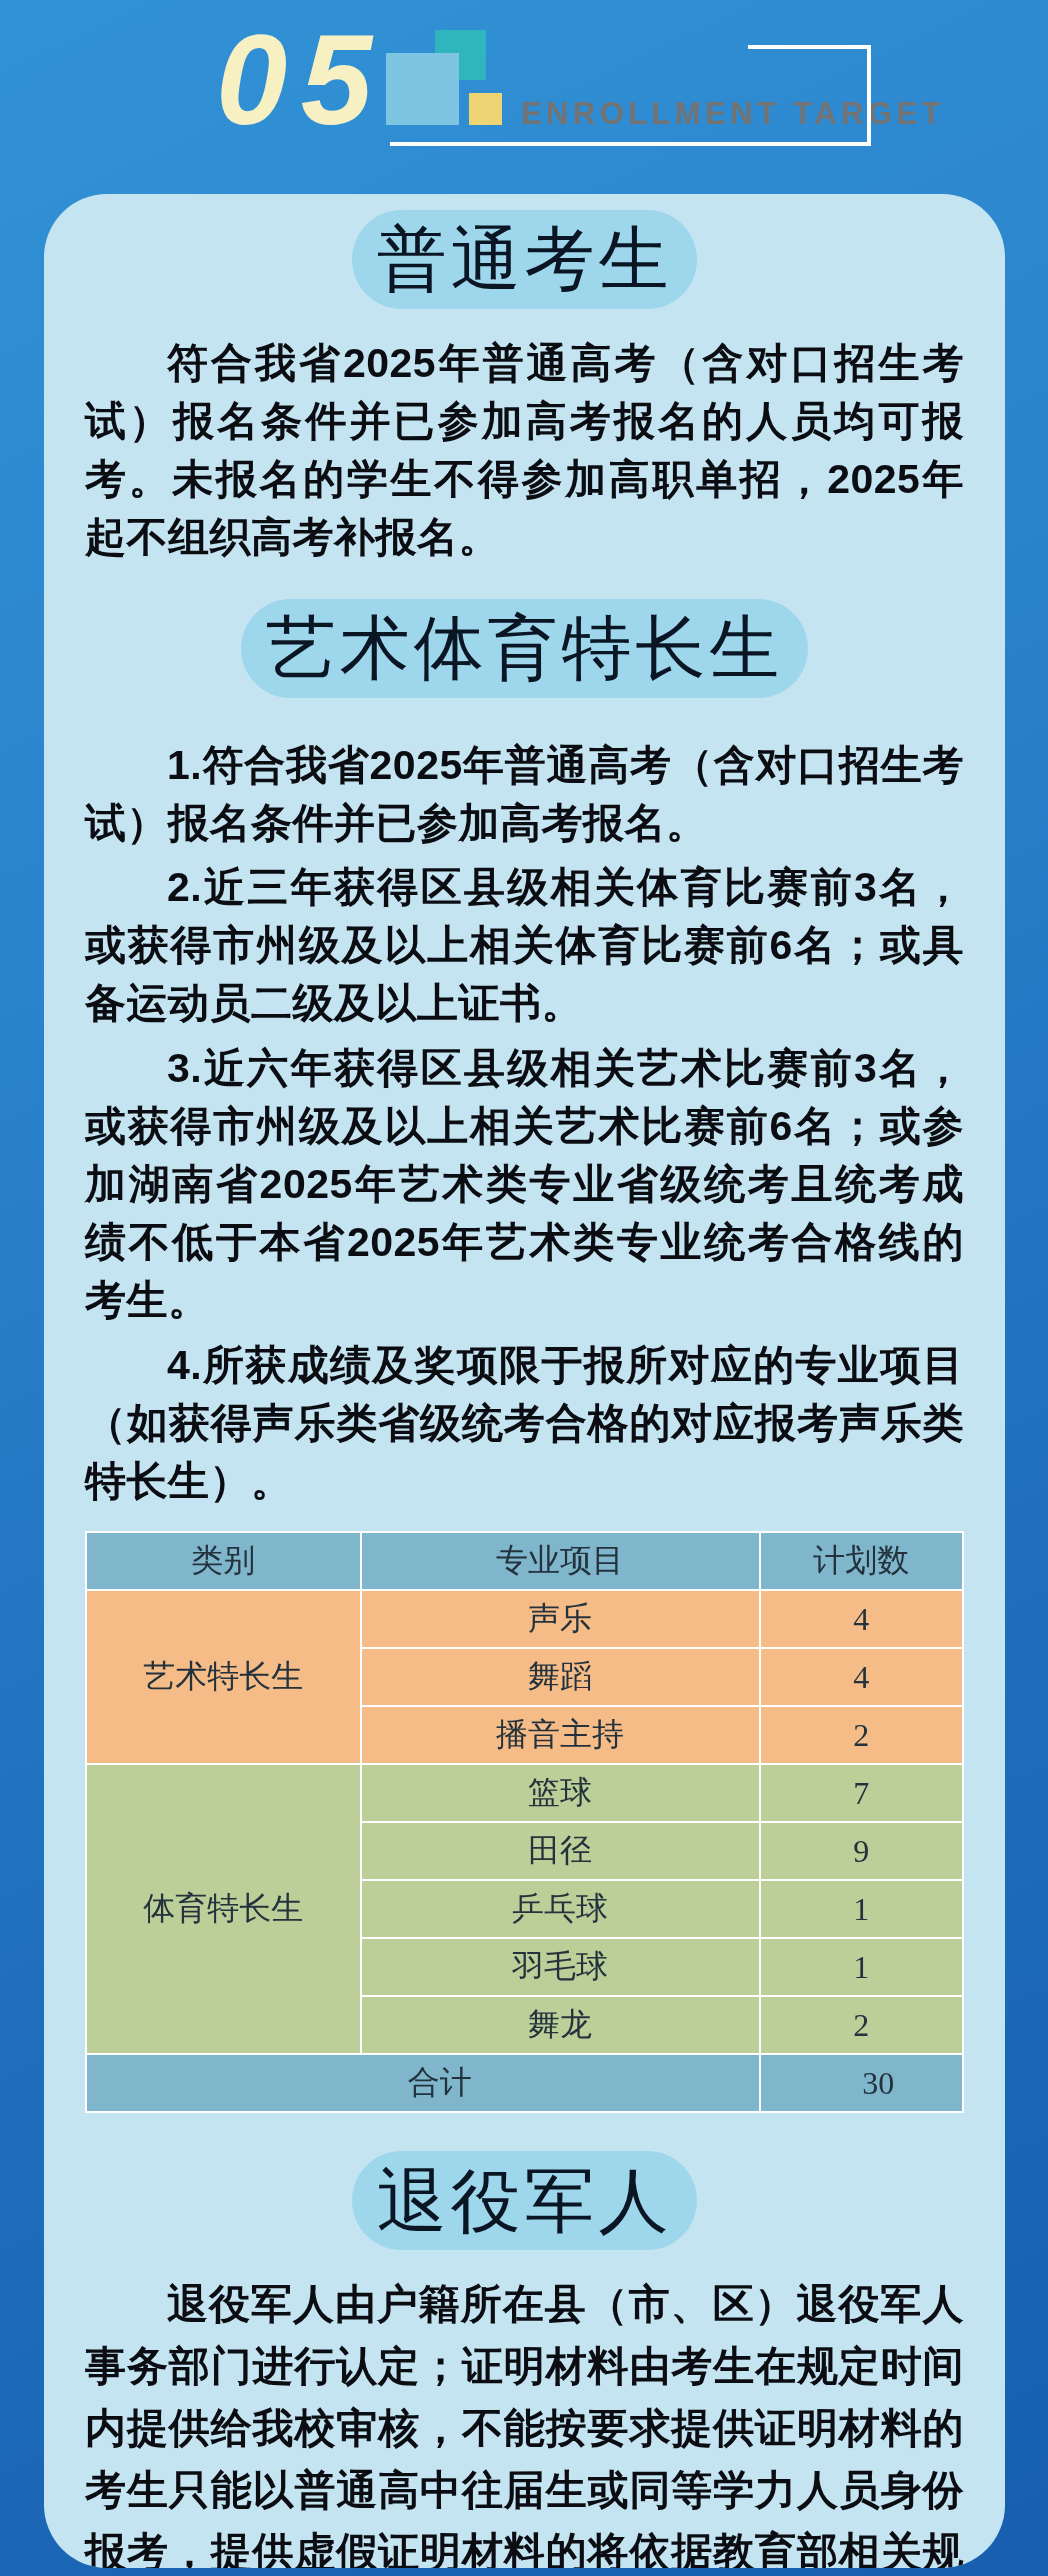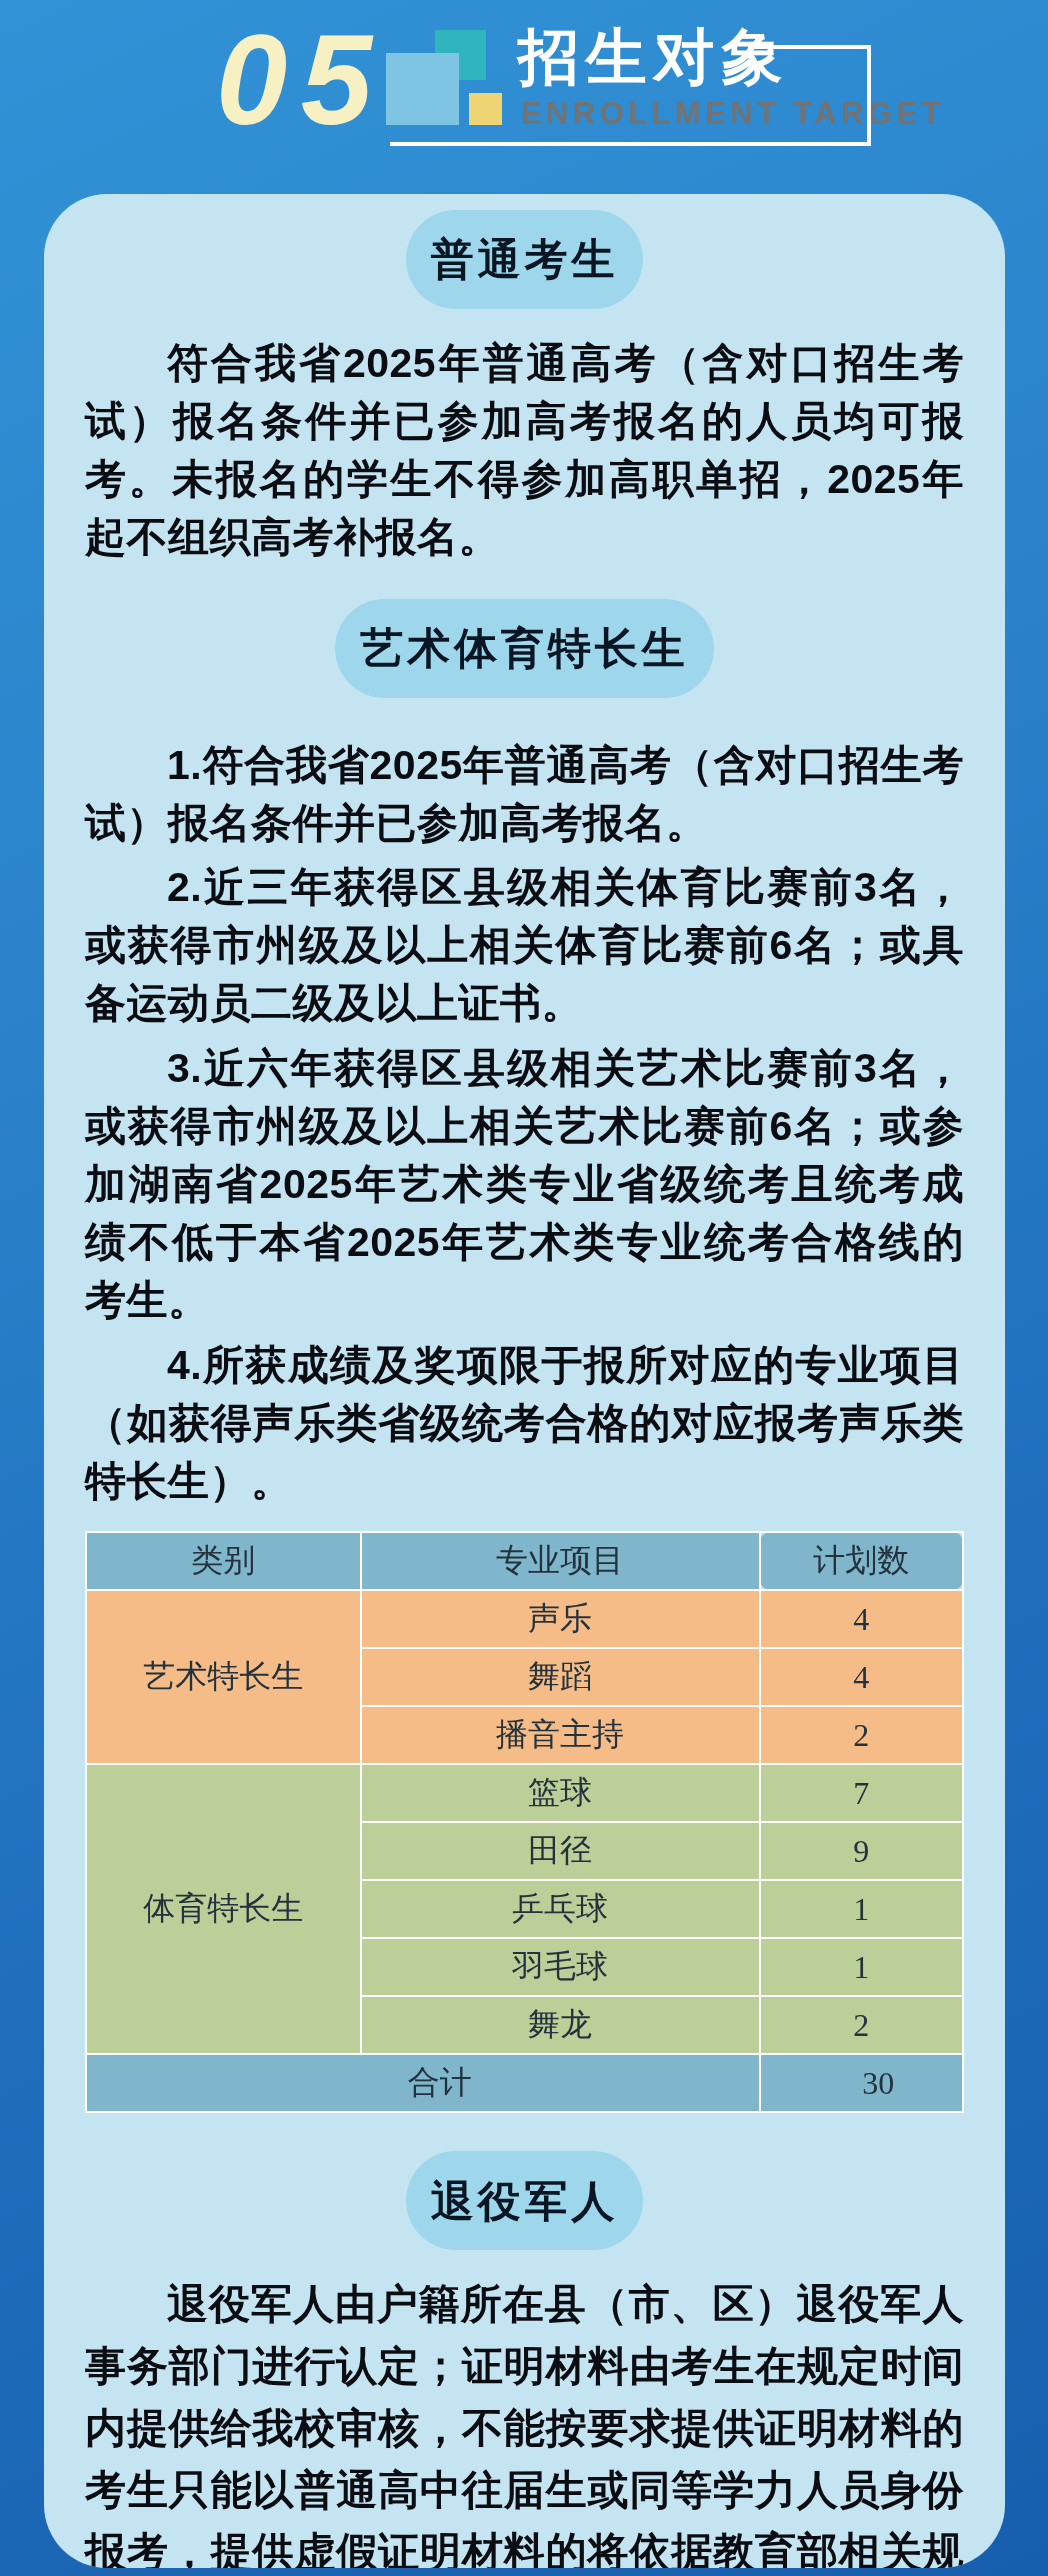--- a/index.html
+++ b/index.html
@@ -37,21 +37,21 @@
   .card {
     position:absolute; left:44px; top:194px;
     width:961px; height:2374px;
     background:#C5E4F1; border-radius:63px;
     padding:0 41px; overflow:hidden;
   }
   .badge {
     margin:15.5px auto 0; width:max-content; max-width:835px;
     padding:15.5px 25px;
     background:#9ED7EC; border-radius:56px;
-    font-size:43px; line-height:68px; font-weight:bold;
+    font-size:70px; line-height:68px; font-weight:normal;
     color:#0b1624; letter-spacing:3.9px; text-align:center;
   }
   .badge-special { margin-top:33px; }
   .badge-veteran { margin-top:38px; }
   p.body {
     font-size:41px; line-height:58px; font-weight:bold;
     color:#0b0d12; text-align:justify; text-indent:2em;
     letter-spacing:0.5px; margin-top:25px;
   }
   p.body.item { margin-top:38px; }
@@ -65,36 +65,35 @@
     font-family:"Liberation Serif","DejaVu Serif",serif;
     color:#23323c; text-align:center;
   }
   table.plan td, table.plan th {
     border:2.9px solid #ffffff;
     font-weight:normal; font-size:32px;
     height:58px; vertical-align:middle;
   }
   table.plan .col-cat  { width:31.3%; }
   table.plan .col-item { width:45.5%; }
-  table.plan .col-num  { width:23.2%;border-radius:10px; }
+  table.plan .col-num  { width:23.2%; }
   .row-head td   { background:#7FB6CB; height:60px; }
   .bg-art    { background:#F6BC88; }
   .bg-sport  { background:#BCCF98; }
   .row-total td { background:#7FB6CB; height:60px;padding-left:34px; }
   td.num { font-size:36px; }
 </style>
 </head>
 <body>
 
 <div class="header">
   <div class="num05">05</div>
   <div class="sq sq-teal"></div>
   <div class="sq sq-blue"></div>
   <div class="sq sq-yellow"></div>
-  <div class="title-cn">招生对象</div>
   <div class="title-en">ENROLLMENT TARGET</div>
   <div class="line-underline"></div>
   <div class="line-top"></div>
   <div class="line-vert"></div>
 </div>
 
 <div class="card">
 
   <div class="badge">普通考生</div>
   <p class="body">符合我省2025年普通高考（含对口招生考试）报名条件并已参加高考报名的人员均可报考。未报名的学生不得参加高职单招，2025年起不组织高考补报名。</p>

